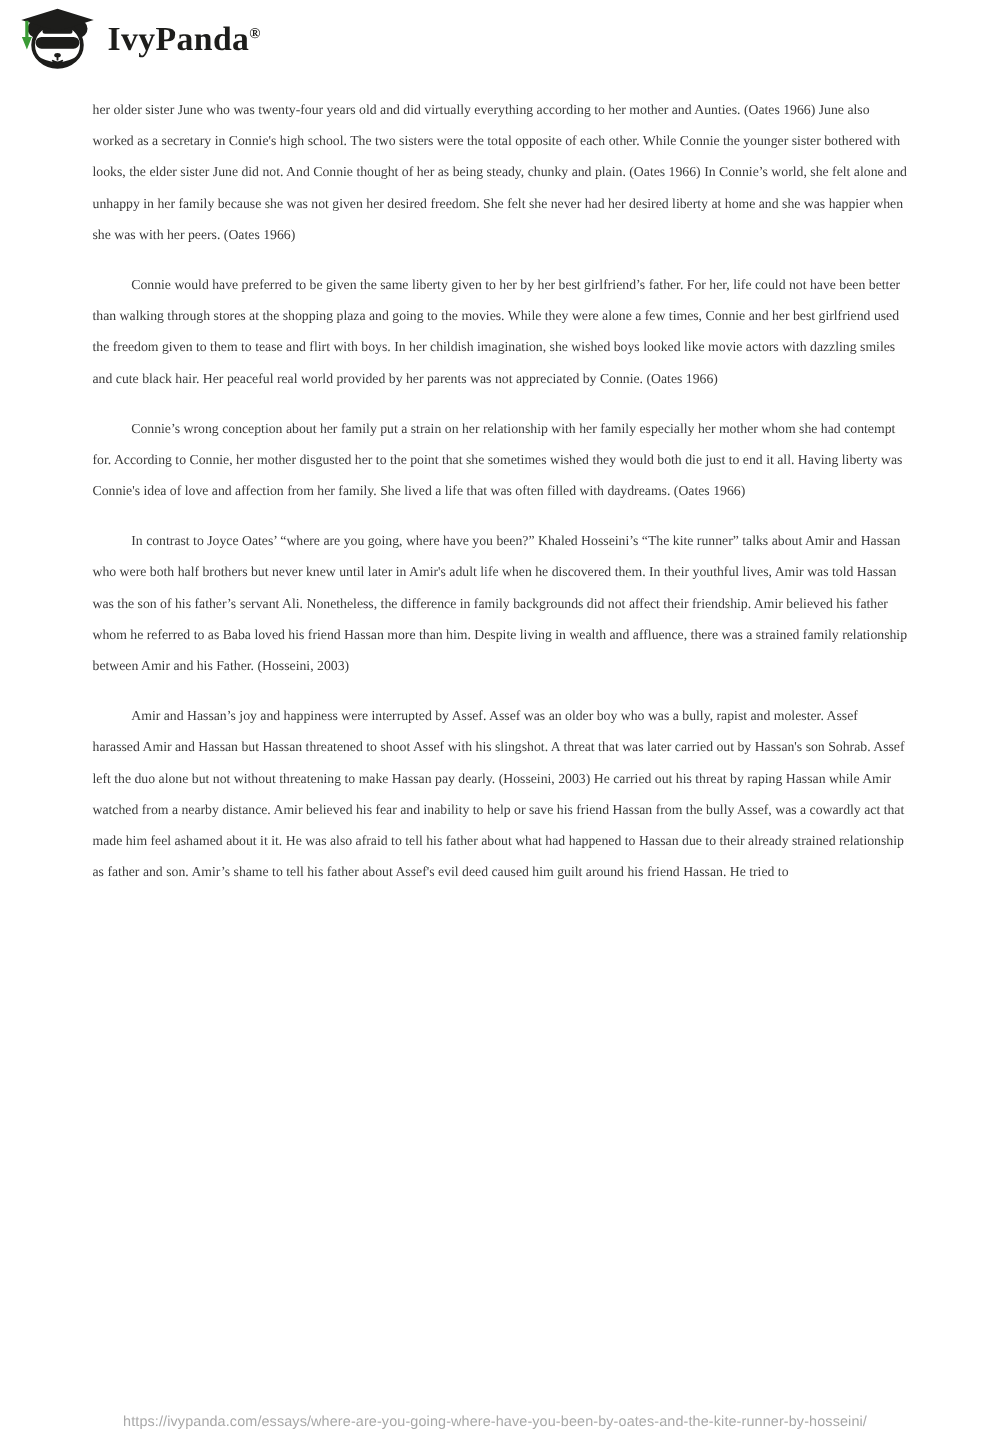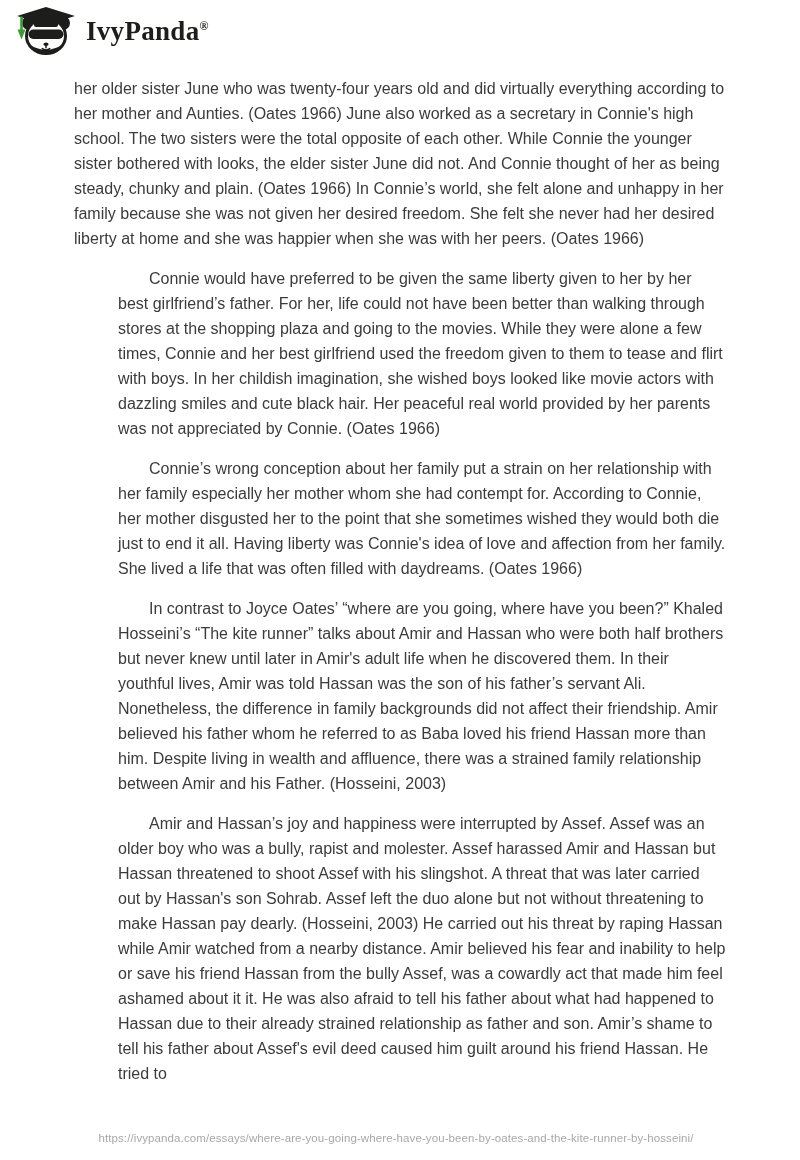--- a/index.html
+++ b/index.html
@@ -28,24 +28,24 @@
     margin-left: auto; text-align: right;
     font-size: 13.5px; color: #8f8f8f; line-height: 1.2;
     padding-top: 2px;
   }
 
   
   .content {
     width: 652px; margin: 14px auto 0 74px;
   }
   .content p {
-    font-size: 16px; line-height: 25px; color: #3b3b3b;
-    margin: 0 0 15px 0; text-align: left;
+    font-size: 11px; line-height: 25px; color: #3b3b3b;
+    margin: 0 0 15px 0; text-align: left; font-family: Liberation Serif, serif;
   }
-  .content p.indent { text-indent: 31px; margin-left: 44px; }
+  .content p.indent { text-indent: 31px; }
 
   
   .footer {
     position: absolute; left: 0; top: 1128px; width: 792px;
     text-align: center;
   }
   .footer-url {
     font-size: 11.5px; color: #a8a8a8; letter-spacing: 0.1px;
     text-decoration: none;
   }

